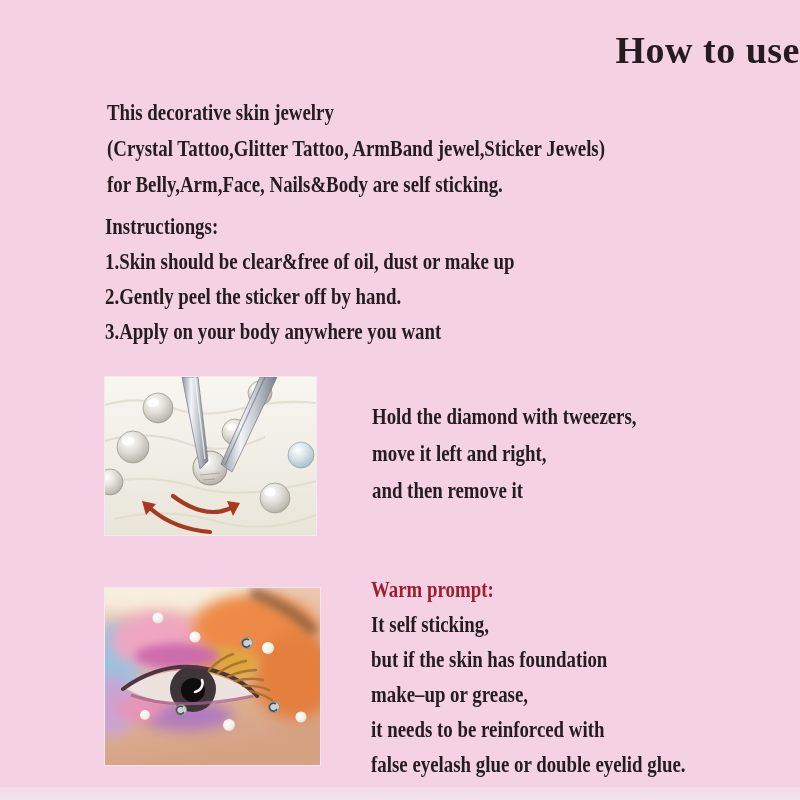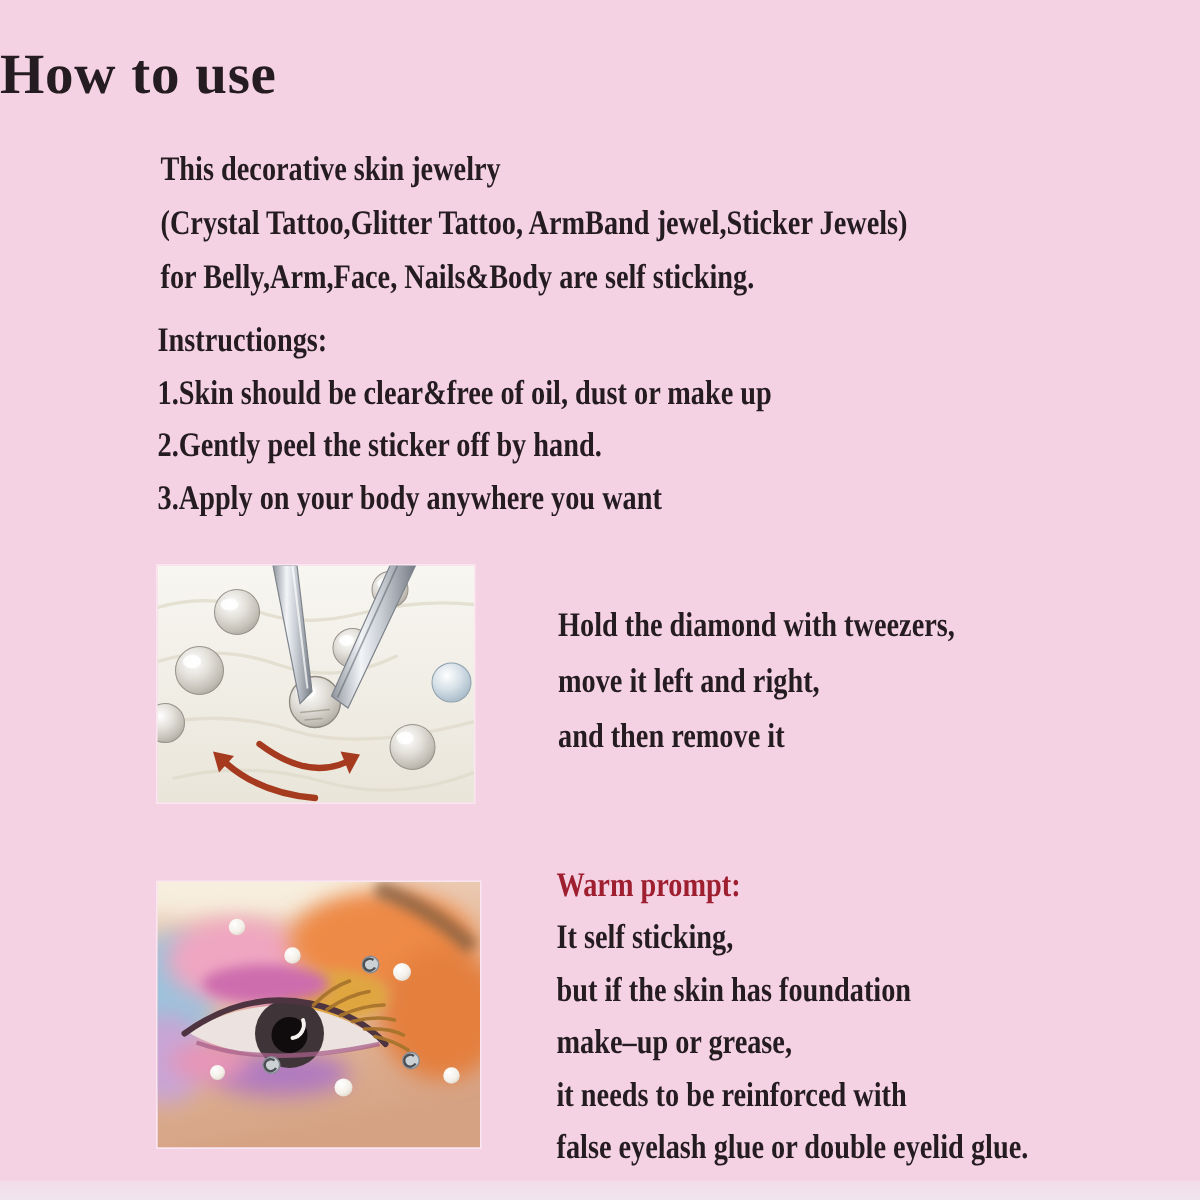--- a/index.html
+++ b/index.html
@@ -8,21 +8,21 @@
   .card {
     position:relative; width:800px; height:800px;
     background:#f5d2e3; overflow:hidden; color:#241c20;
   }
   .bottom-strip {
     position:absolute; left:0; right:0; bottom:0; height:13px;
     background:linear-gradient(#f3dcea,#f0e5ef);
   }
   .title {
     position:absolute; top:28px; left:0; width:100%;
-    text-align:left; font-size:38px; font-weight:bold; letter-spacing:.5px;
+    text-align:right; font-size:38px; font-weight:bold; letter-spacing:.5px;
   }
   .tb { position:absolute; font-weight:bold; font-size:23px;
         transform:scaleX(0.82); transform-origin:0 0; white-space:nowrap; }
   .tb p { font-weight:bold; }
   .intro      { left:107px; top:95px;  line-height:36px; }
   .instr      { left:105px; top:209px; line-height:35px; }
   .instr .gap { margin-bottom:0px; }
   .col1       { left:372px; top:398px; line-height:37px; }
   .col2       { left:371px; top:572px; line-height:35px; }
   .warm-head  { color:#9e1f30; }

